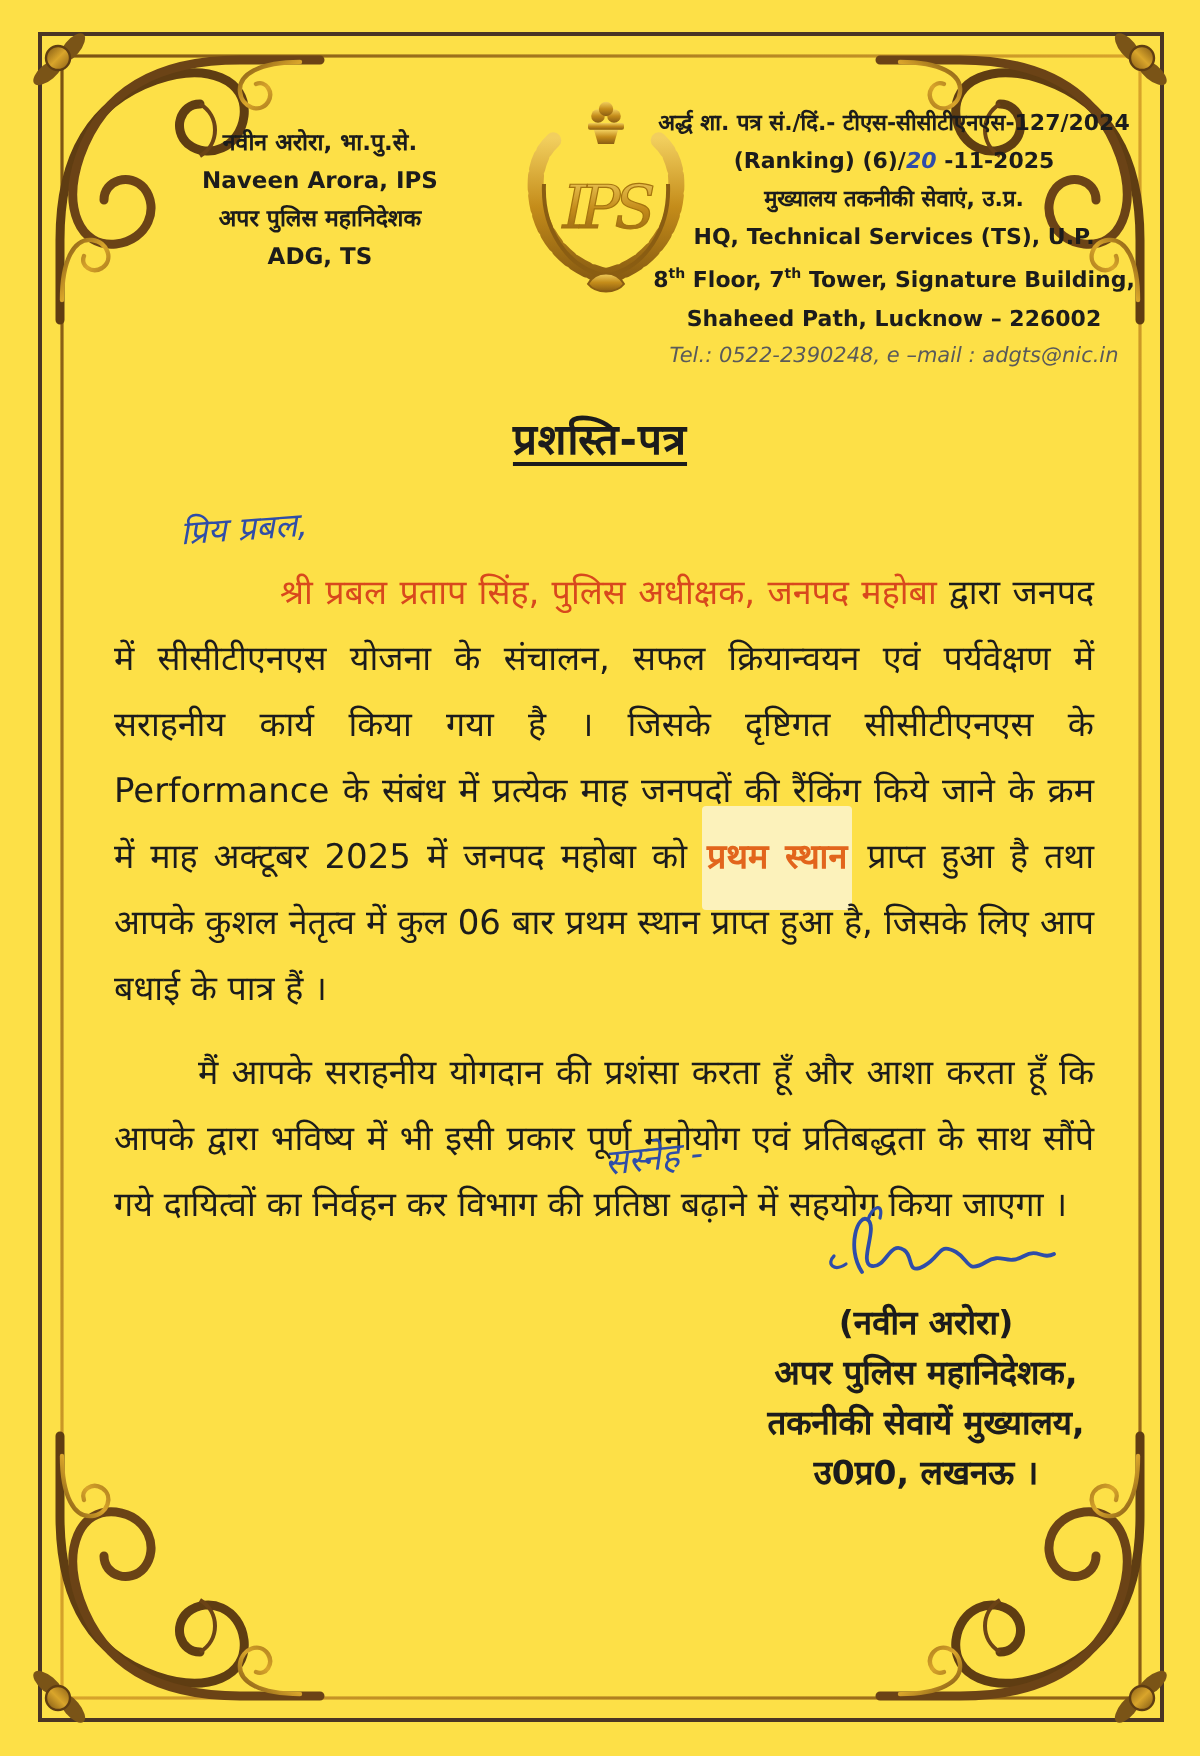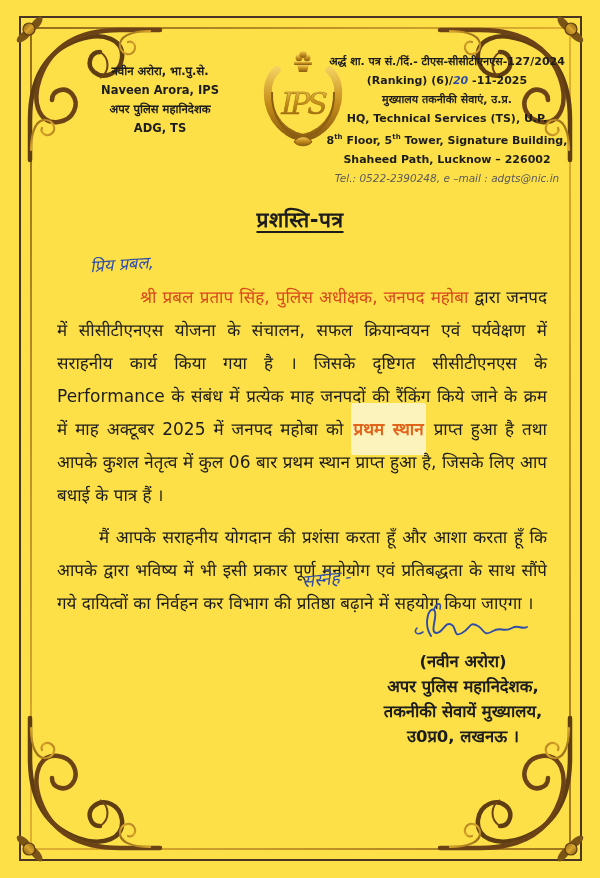--- a/index.html
+++ b/index.html
@@ -98,21 +98,21 @@
 
       <text x="46" y="66" text-anchor="middle" font-size="30" font-style="italic" font-family="DejaVu Serif, serif" letter-spacing="-3" fill="url(#gold2)" stroke="#a5740f" stroke-width="0.6">IPS</text>
     </svg>
   </div>
 
   <div class="lh-right">
     <div>अर्द्ध शा. पत्र सं./दिं.- टीएस-सीसीटीएनएस-127/2024</div>
     <div><span>(Ranking) (6)/</span><span class="hand-digit">20</span><span> -11-2025</span></div>
     <div>मुख्यालय तकनीकी सेवाएं, उ.प्र.</div>
     <div>HQ, Technical Services (TS), U.P.</div>
-    <div><span>8</span><sup>th</sup><span> Floor, 5</span><sup>th</sup><span> Tower, Signature Building,</span></div>
+    <div><span>8</span><sup>th</sup><span> Floor, 7</span><sup>th</sup><span> Tower, Signature Building,</span></div>
     <div>Shaheed Path, Lucknow – 226002</div>
     <div class="tel">Tel.: 0522-2390248, e –mail : adgts@nic.in</div>
   </div>
 
   <div class="title-wrap">
     <span>प्रशस्ति-पत्र</span>
   </div>
 
   <div class="salutation hand">प्रिय प्रबल,</div>
 

